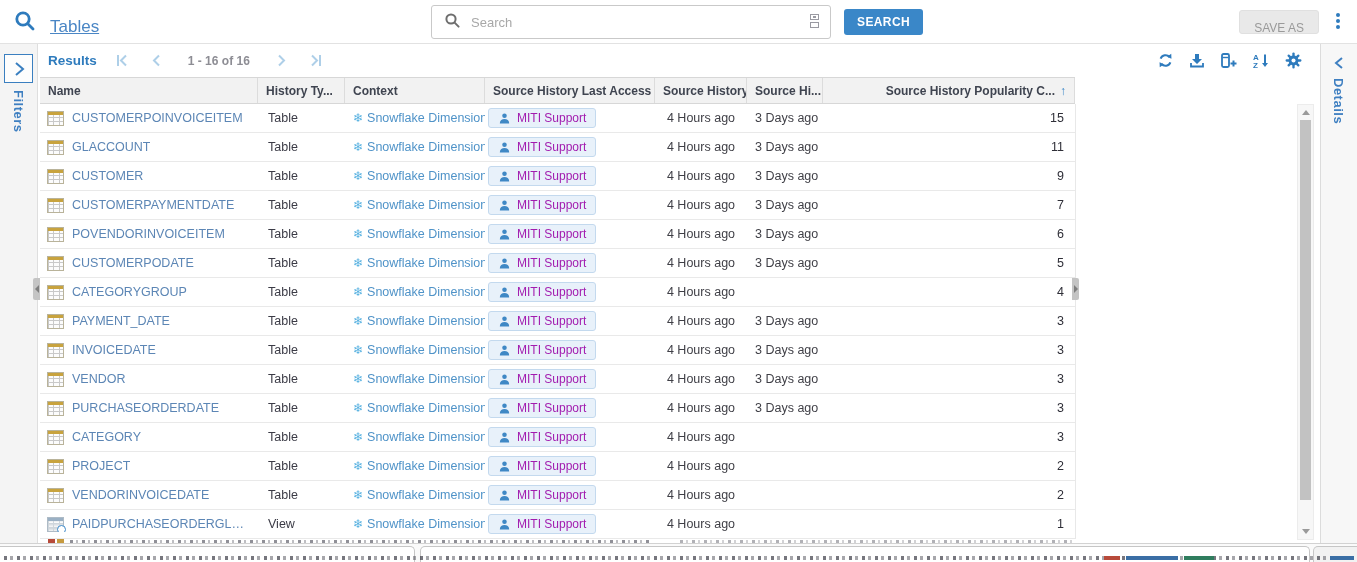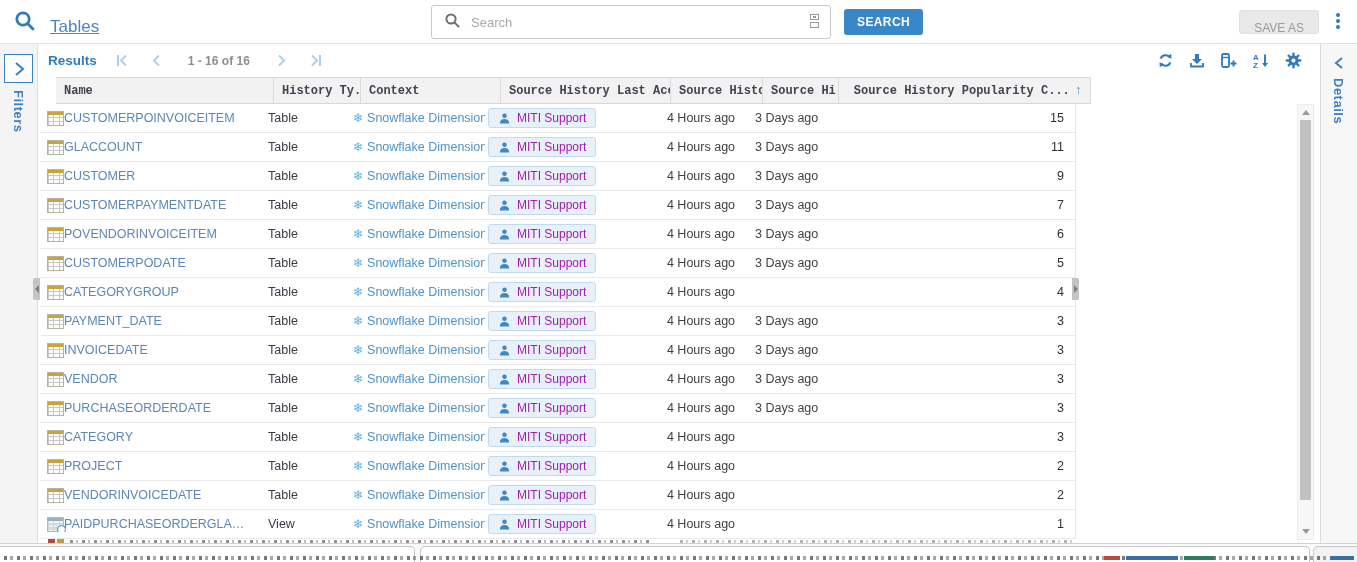--- a/index.html
+++ b/index.html
@@ -36,27 +36,27 @@
   
   .main { position:absolute; left:38px; top:44px; width:1282px; height:518px; background:#fff; }
   .toolbar { position:relative; height:33px; display:flex; align-items:center; }
   .results-label { font-size:13.5px; font-weight:bold; color:#2e7bbd; margin-left:10px; }
   .pager { display:flex; align-items:center; gap:20px; margin-left:18px; }
   .pager .pbtn { cursor:pointer; display:flex; }
   .pager-text { font-size:12px; font-weight:bold; color:#8d8d94; margin:0 6px; }
   .tool-icons { position:absolute; right:18px; top:0; height:33px; display:flex; align-items:center; gap:15px; }
   .tool-icons .tbtn { cursor:pointer; display:flex; }
   
-  .thead { display:flex; width:1035px; margin-left:18px; height:27px; background:#f2f2f2; border-top:1px solid #d7d7d7; border-bottom:1px solid #d7d7d7;font-family:Liberation Mono, monospace; }
+  .thead { display:flex; width:1035px; margin-left:2px; height:27px; background:#f2f2f2; border-top:1px solid #d7d7d7; border-bottom:1px solid #d7d7d7; }
   .th { display:flex; align-items:center; font-size:12px; font-weight:bold; color:#3f4450; padding:0 8px; border-right:1px solid #dcdcdc; white-space:nowrap; overflow:hidden; cursor:pointer; }
   .sort-arrow { color:#3a87c8; font-weight:bold; margin-left:5px; font-size:12px; }
   .tbody { width:1036px; margin-left:2px; border-right:1px solid #e8e8e8; }
   .tr { display:flex; height:29px; align-items:center; border-bottom:1px solid #e9e9e9; background:#fff; }
   .td { padding:0 8px; font-size:12.5px; white-space:nowrap; overflow:hidden; }
-  .c-name { width:218px; display:flex; align-items:center; padding-left:7px; }
+  .c-name { width:218px; display:flex; align-items:center; gap:8px; padding-left:7px; }
   .c-type { width:87px; padding-left:10px; color:#3b3b46; }
   .c-context { width:140px; color:#4f93c8; display:flex; align-items:center; gap:4px; }
   .c-user { width:170px; padding-left:3px; }
   .c-time1 { width:92px; text-align:center; color:#3f3f46; }
   .c-time2 { width:76px; text-align:right; color:#3f3f46; }
   .c-pop { width:252px; text-align:right; padding-right:11px; color:#2f2f38; }
   .h-name{width:218px}.h-type{width:87px}.h-context{width:140px}.h-users{width:170px}.h-time1{width:92px}.h-time2{width:76px}.h-pop{width:252px}
   .name-link { color:#5c86b5; text-decoration:none; cursor:pointer; overflow:hidden; text-overflow:ellipsis; }
   .type-icon { flex:0 0 auto; width:17px; height:15px; border:1px solid #b9b39a; position:relative;
     background:

